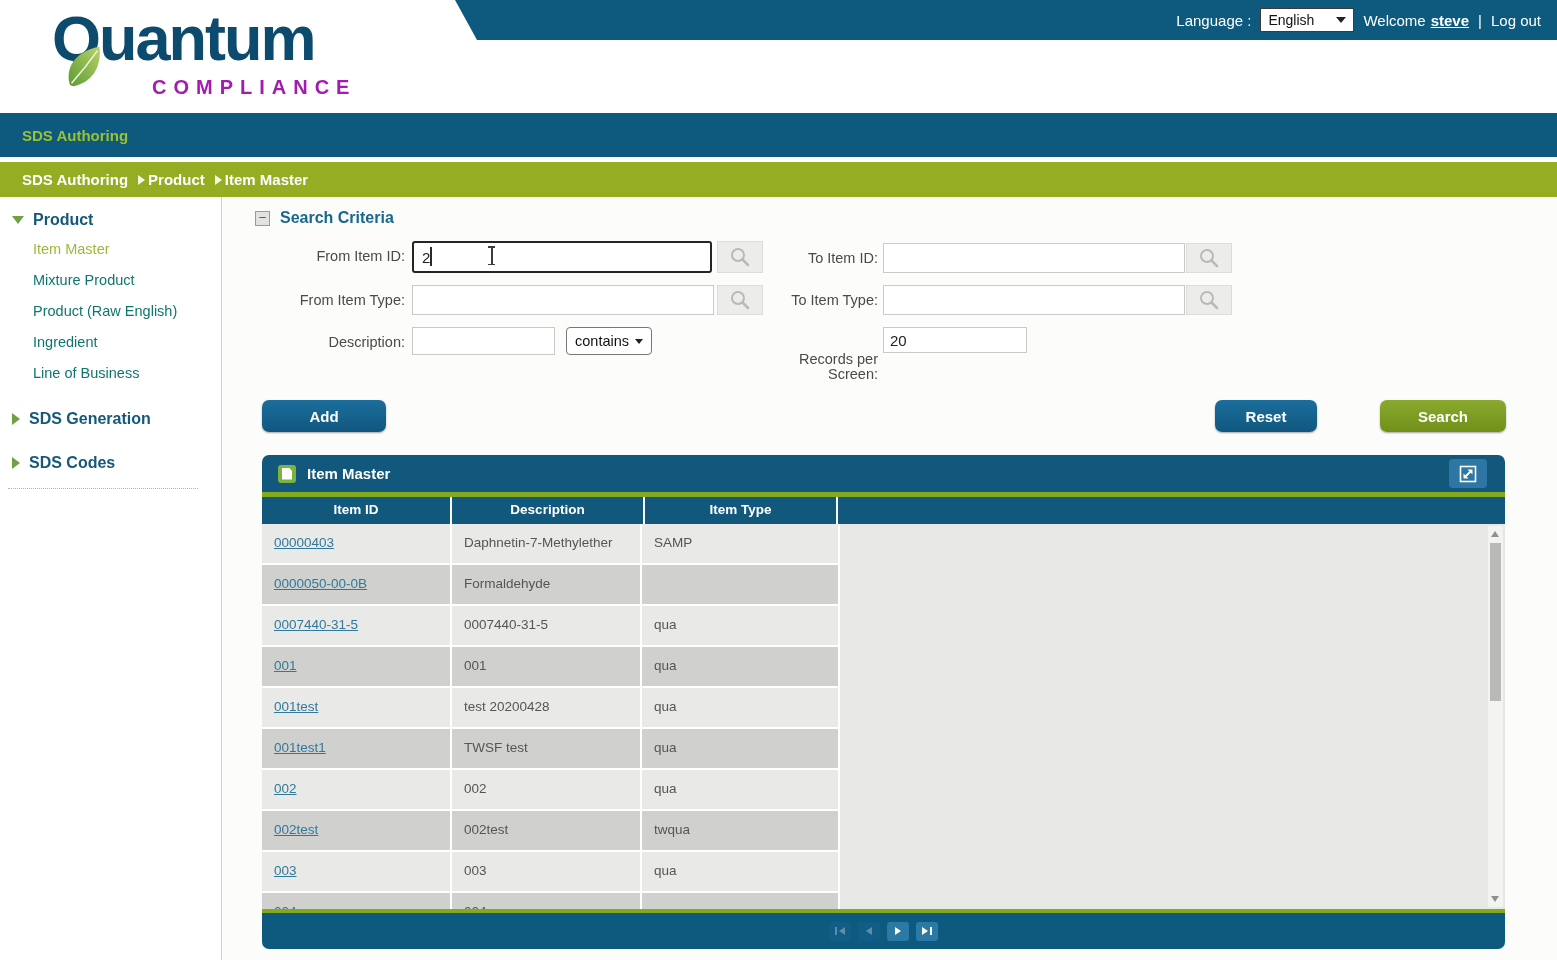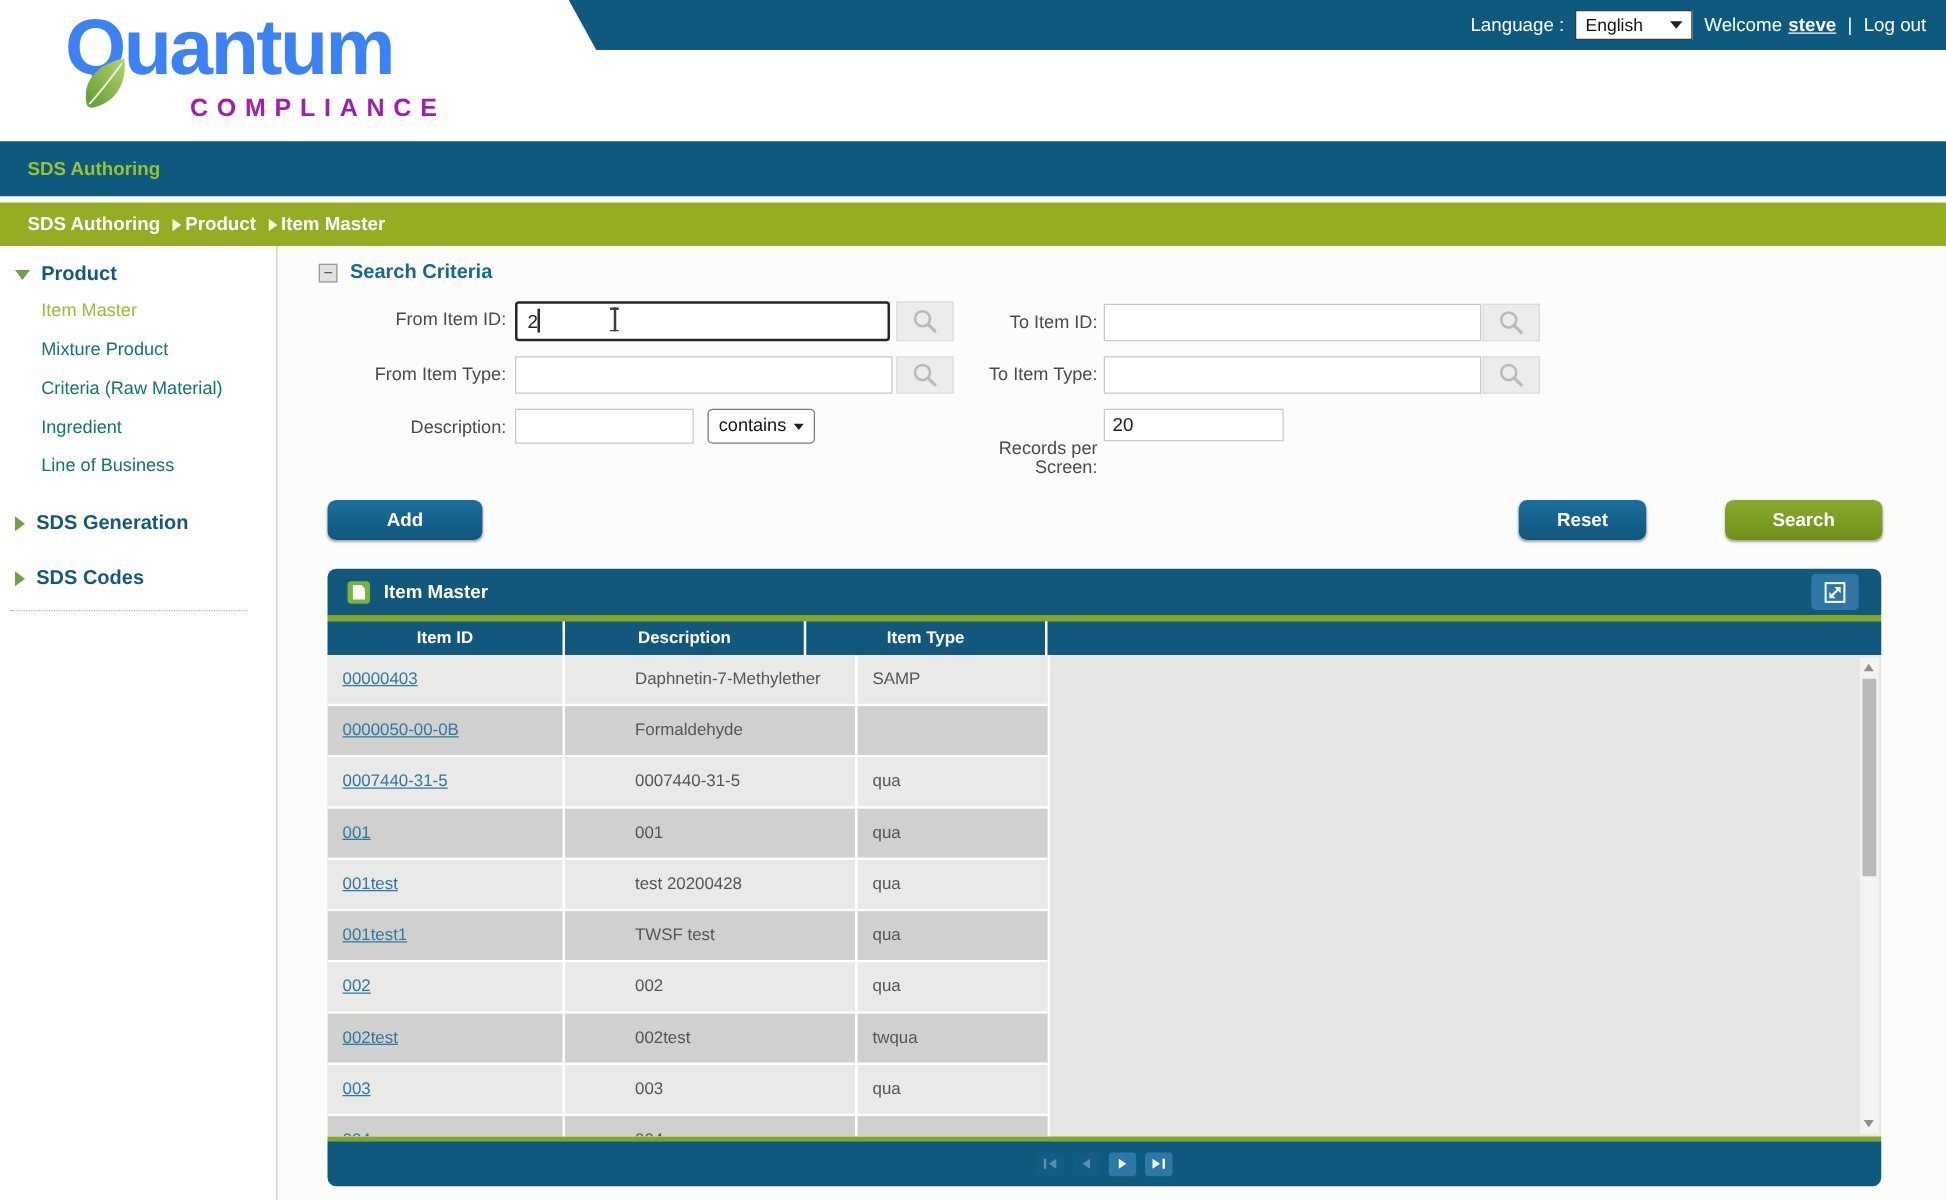--- a/index.html
+++ b/index.html
@@ -11,21 +11,21 @@
     display:flex; align-items:center; justify-content:flex-end; padding-right:16px; gap:9px;
     color:#fff; font-size:15px; }
   .lang-select { height:24px; min-width:94px; background:#fff; border:1px solid #3a3a3a; color:#111;
     display:flex; align-items:center; justify-content:space-between; padding:0 7px; font-size:14px; cursor:pointer; }
   .chev-down { width:0; height:0; border-left:5px solid transparent; border-right:5px solid transparent; border-top:6px solid #222; }
   .user-link { font-weight:bold; text-decoration:underline; cursor:pointer; }
   .logout-link { cursor:pointer; }
 
   
   .logo-wrap { position:absolute; left:52px; top:2px; width:400px; height:110px; }
-  .logo-main { position:absolute; left:0; top:0; font-size:63px; font-weight:bold; color:#3b82f6; letter-spacing:-2px; }
+  .logo-main { position:absolute; left:0; top:0; font-size:63px; font-weight:bold; color:#0c4a6e; letter-spacing:-2px; }
   .logo-leaf { position:absolute; left:8px; top:38px; }
   .logo-sub { position:absolute; left:100px; top:74px; font-size:20px; font-weight:600; color:#a21caf; letter-spacing:7px; }
 
   
   .module-bar { position:absolute; top:113px; left:0; right:0; height:44px; background:#0d5a7e;
     display:flex; align-items:center; padding-left:22px; color:#9cc22d; font-weight:bold; font-size:15px; }
   .breadcrumb-bar { position:absolute; top:162px; left:0; right:0; height:35px; background:#94ad23;
     display:flex; align-items:center; padding-left:22px; color:#fff; font-weight:bold; font-size:15px; }
   .bc-sep { width:0; height:0; border-top:5px solid transparent; border-bottom:5px solid transparent; border-left:7px solid #f4f7e4; margin:0 3px 0 10px; }
   .bc-item { cursor:pointer; }
@@ -82,21 +82,21 @@
   .col-h { color:#fff; font-weight:bold; font-size:13.5px; line-height:26px; text-align:center; border-right:2px solid #fbfbfb; cursor:pointer; }
   .col-h.c1 { width:190px; } .col-h.c2 { width:193px; } .col-h.c3 { width:193px; }
   .col-h.rest { flex:1; border-right:none; cursor:default; }
 
   .tbody { position:relative; height:385px; background:#e7e7e5; overflow:hidden; }
   .rows { position:absolute; left:0; top:0; width:578px; border-right:2px solid #fff; }
   .trow { display:flex; height:41px; border-bottom:2px solid #fff; background:#e9e9e7; }
   .trow:nth-child(even) { background:#d0d0ce; }
   .tcell { line-height:38px; font-size:13.5px; color:#555; padding-left:12px; white-space:nowrap; overflow:hidden; }
   .tc1 { width:190px; border-right:2px solid #fff; }
-  .tc2 { width:190px; border-right:2px solid #fff;margin-left:44px; }
+  .tc2 { width:190px; border-right:2px solid #fff; }
   .tc3 { flex:1; }
   .item-link { color:#31799c; text-decoration:underline; cursor:pointer;text-align:center; }
 
   .sb { position:absolute; top:2px; right:2px; width:15px; height:381px; background:#f3f3f1; }
   .sb-up, .sb-down { position:absolute; left:3px; width:0; height:0; border-left:4.5px solid transparent; border-right:4.5px solid transparent; cursor:pointer; }
   .sb-up { top:5px; border-bottom:6px solid #8f8f8d; }
   .sb-down { bottom:5px; border-top:6px solid #8f8f8d; }
   .sb-thumb { position:absolute; top:17px; left:2px; width:11px; height:158px; background:#b9b9b7; cursor:pointer; }
 
   .panel-footer { height:36px; background:#0d5a7e; border-radius:0 0 7px 7px; display:flex; align-items:center; justify-content:center; gap:7px; }
@@ -149,21 +149,21 @@
   <span>Item Master</span>
 </div>
 
 <div class="sidebar">
   <div class="side-sec" style="margin-top:14px;">
     <span class="tri-down"></span>
     <span class="lbl">Product</span>
   </div>
   <div class="side-item active" style="margin-top:12px;">Item Master</div>
   <div class="side-item">Mixture Product</div>
-  <div class="side-item">Criteria (Raw Material)</div>
+  <div class="side-item">Product (Raw English)</div>
   <div class="side-item">Ingredient</div>
   <div class="side-item">Line of Business</div>
 
   <div class="side-sec" style="margin-top:29px;">
     <span class="tri-right"></span>
     <span class="lbl">SDS Generation</span>
   </div>
   <div class="side-sec" style="margin-top:26px;">
     <span class="tri-right"></span>
     <span class="lbl">SDS Codes</span>

